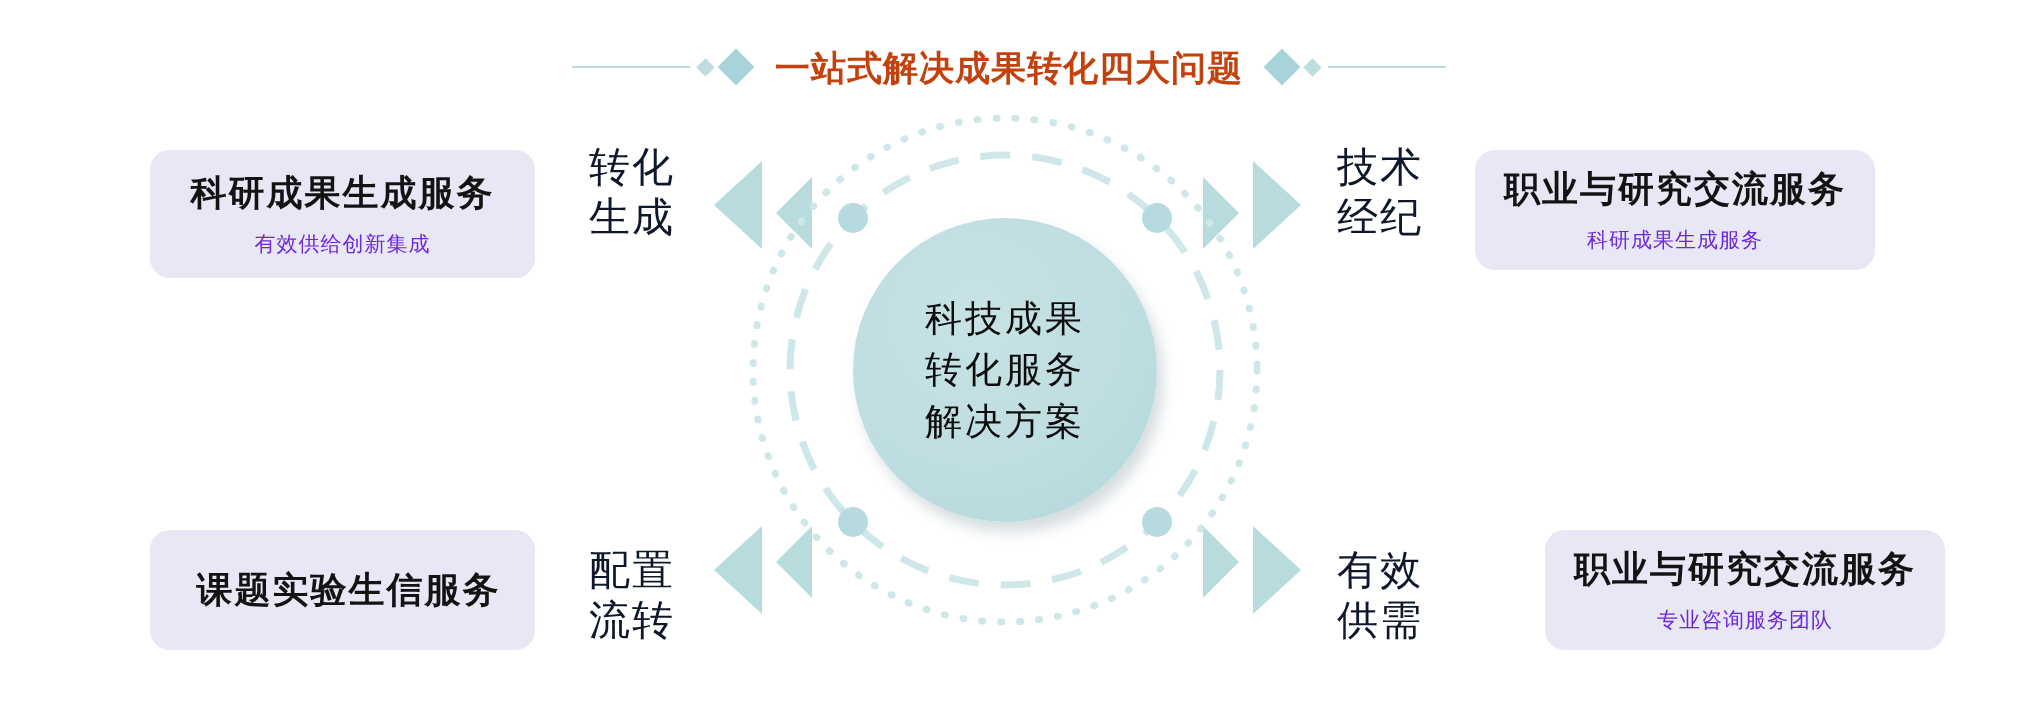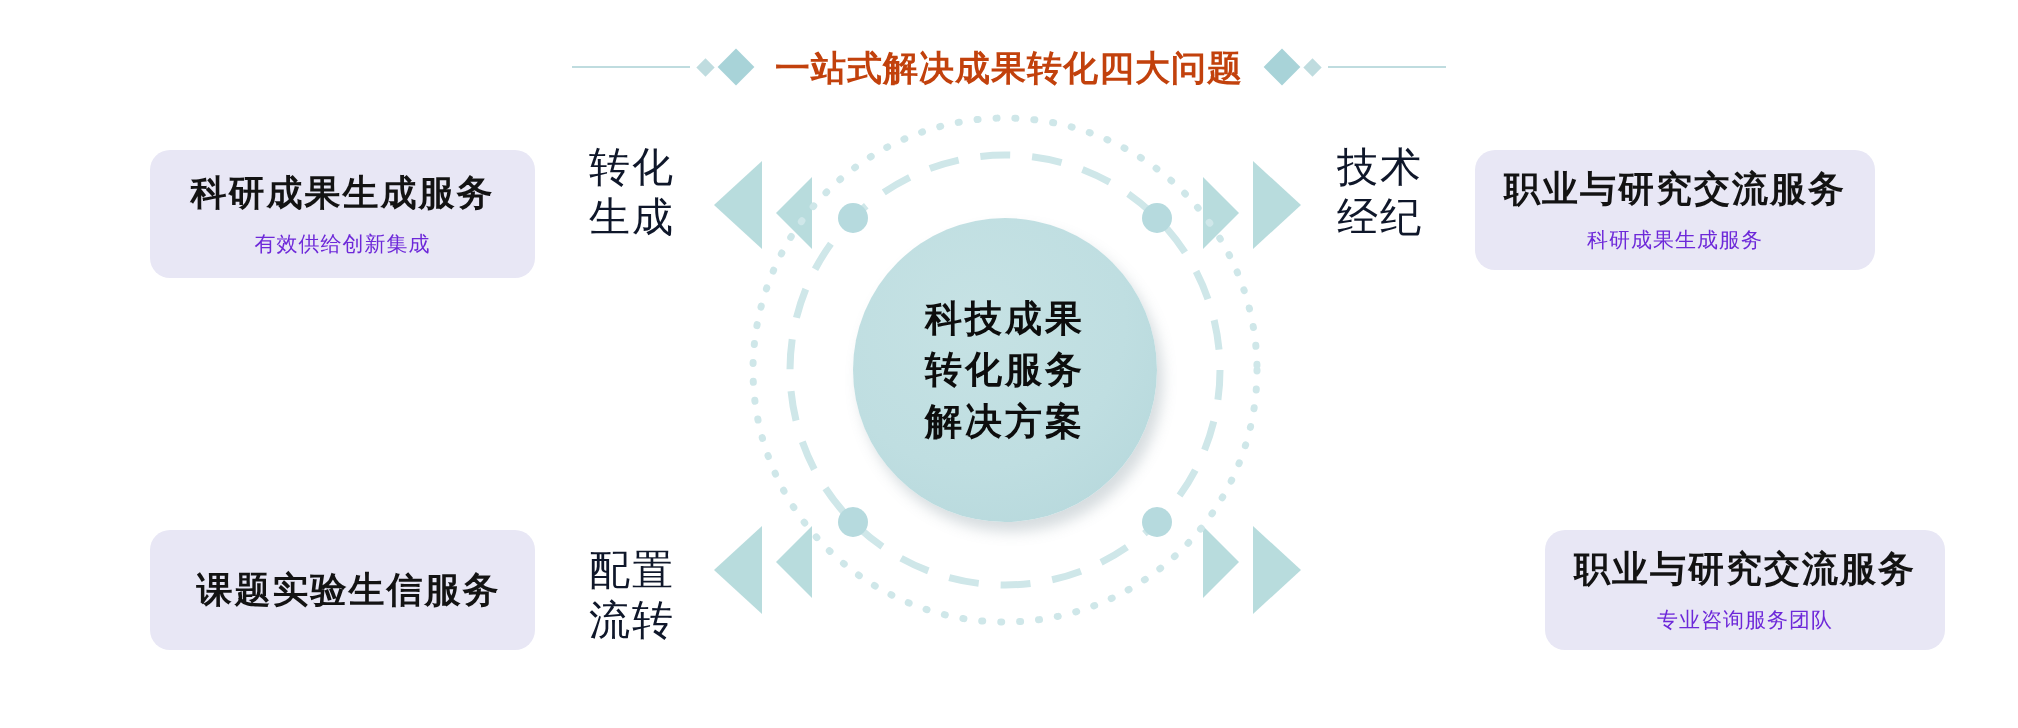--- a/index.html
+++ b/index.html
@@ -149,21 +149,20 @@
     align-items: center;
     justify-content: center;
   }
   .core-text {
     font-size: 37px;
     color: #0d0d0d;
     line-height: 1.38;
     letter-spacing: 3px;
     text-align: left;
     white-space: pre-line;
-    font-weight: bold;
   }
 </style>
 </head>
 <body>
 
 <div id="stage">
 
   <div class="title-bar">
     <div class="title-rule left"></div>
     <div class="diamond-sm"></div>
@@ -196,20 +195,22 @@
     <div class="card-title">职业与研究交流服务</div>
     <div class="card-sub">专业咨询服务团队</div>
   </div>
 
   <div class="inner-label lbl-tl">转化
 生成</div>
   <div class="inner-label lbl-tr">技术
 经纪</div>
   <div class="inner-label lbl-bl">配置
 流转</div>
+  <div class="inner-label lbl-br">有效
+供需</div>
 
   <div class="chev-group chev-g-tl">
     <svg width="120" height="100" viewBox="0 0 120 100">
       <polygon points="62,6 62,94 14,50" fill="#b8dcdd"></polygon>
       <polygon points="112,22 112,94 76,58" fill="#b8dcdd"></polygon>
     </svg>
   </div>
   <div class="chev-group chev-g-bl">
     <svg width="120" height="100" viewBox="0 0 120 100">
       <polygon points="62,6 62,94 14,50" fill="#b8dcdd"></polygon>

